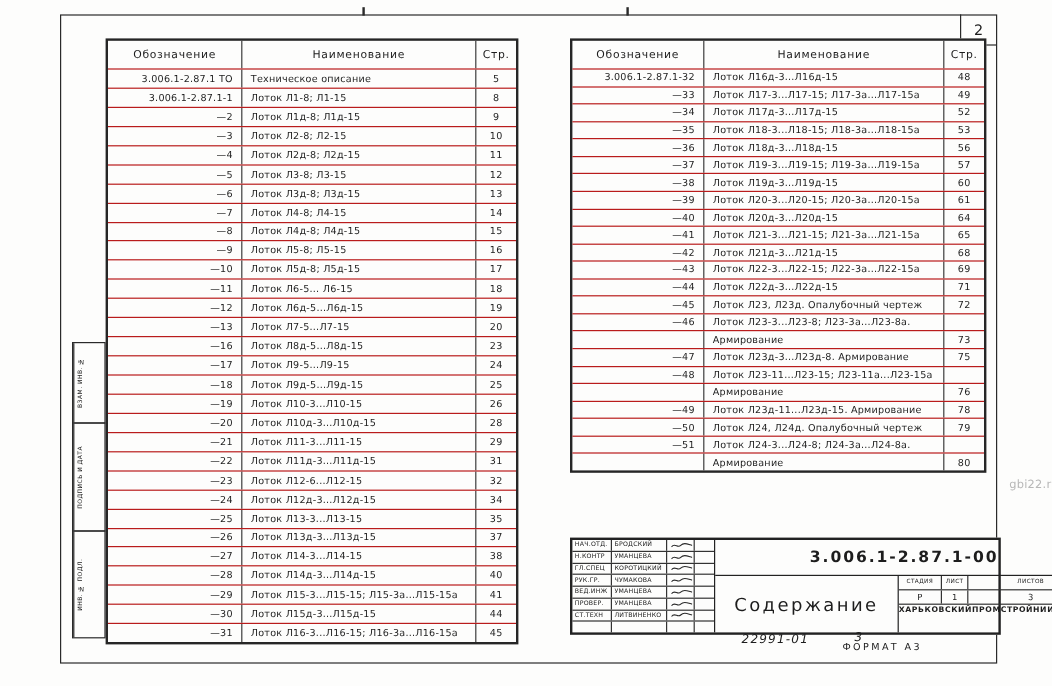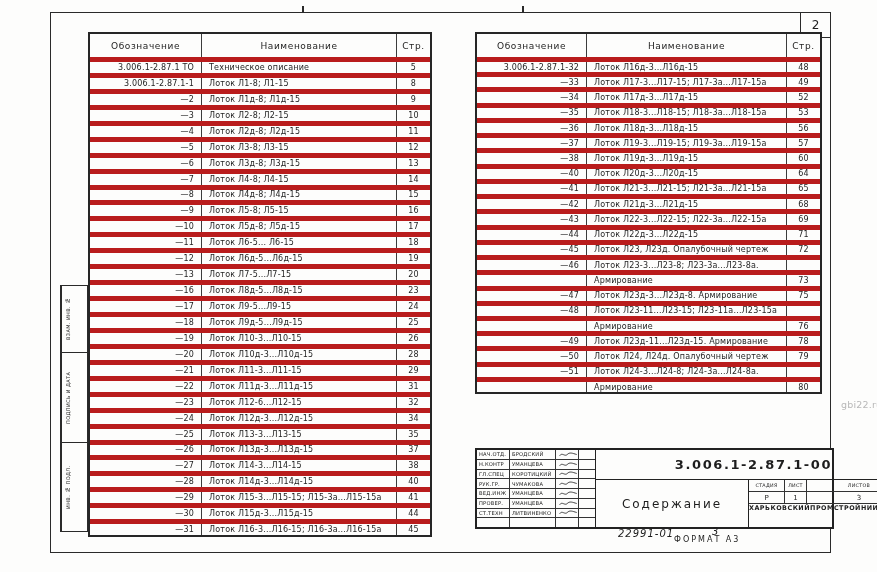--- a/index.html
+++ b/index.html
@@ -7,21 +7,21 @@
     position:relative;width:877px;height:572px;background:#fdfdfc;overflow:hidden;
     font-family:"DejaVu Sans",sans-serif;color:#1d1d1d;
   }
   
   .frame{position:absolute;left:50px;top:12px;width:779px;height:539px;border:1.6px solid #2a2a2a;}
   .tick{position:absolute;width:1.5px;height:7px;background:#2a2a2a;top:6px;}
   
   .sheetnum{position:absolute;left:800px;top:12px;width:29px;height:25px;border-left:1.6px solid #2a2a2a;border-bottom:1.6px solid #2a2a2a;display:flex;align-items:center;justify-content:center;font-size:12px;}
   
   .dtable{position:absolute;display:flex;flex-direction:column;border:2px solid #262626;background:#fdfdfc;}
-  .trow{display:grid;flex:1;border-top:5px solid #b91c1c;min-height:0;}
+  .trow{display:grid;flex:1;border-top:1px solid #b91c1c;min-height:0;}
   .trow.head{border-top:none;flex:0 0 23px;}
   .lt .trow{grid-template-columns:112px 1fr 33px;}
   .rt .trow{grid-template-columns:110px 1fr 33px;}
   .tcell{display:flex;align-items:center;overflow:hidden;white-space:nowrap;font-size:8px;letter-spacing:.2px;}
   .tcell.c0{justify-content:flex-end;padding-right:7px;border-right:1px solid #3c3c3c;font-size:8px;}
   .tcell.c1{padding-left:7px;border-right:1px solid #3c3c3c;text-align:right;}
   .tcell.c2{justify-content:center;}
   .trow.head .tcell{justify-content:center;padding:0;font-size:9px;letter-spacing:.6px;}
   .trow.head .tcell.c0,.trow.head .tcell.c1{border-right:1px solid #3c3c3c;}
   
@@ -32,33 +32,33 @@
   
   .tblock{position:absolute;left:475px;top:448px;width:355px;height:77px;border:2px solid #222;display:flex;background:#fdfdfc;}
   .sigcol{width:118px;border-right:1.4px solid #222;display:flex;flex-direction:column;}
   .sigrow{flex:1;display:grid;grid-template-columns:33px 46px 23px 16px;border-bottom:1px solid #333;}
   .sigrow:last-child{border-bottom:none;}
   .sigrow>div{display:flex;align-items:center;overflow:hidden;white-space:nowrap;border-right:1px solid #333;padding-left:2px;font-size:5.2px;letter-spacing:.2px;}
   .sigrow>div:last-child{border-right:none;}
   .wide{flex:1;display:flex;flex-direction:column;}
   .docnum{flex:0 0 29px;border-bottom:1.4px solid #222;display:flex;align-items:center;justify-content:center;font-size:13px;letter-spacing:1.6px;font-weight:bold;}
   .lowzone{flex:1;display:flex;}
-  .titlebox{width:152px;border-right:1.4px solid #222;display:flex;align-items:center;justify-content:center;font-size:12px;letter-spacing:2px;}
+  .titlebox{width:152px;border-right:1.4px solid #222;display:flex;align-items:center;justify-content:center;font-size:15px;letter-spacing:2px;}
   .titlebox::first-letter{font-size:15px;}
   .stadiazone{flex:1;display:flex;flex-direction:column;}
   .strow{display:grid;grid-template-columns:36px 22px 1fr;border-bottom:1px solid #333;}
   .strow>div{display:flex;align-items:center;justify-content:center;border-right:1px solid #333;overflow:hidden;}
   .strow>div:last-child{border-right:none;}
   .strow.h{flex:0 0 11px;font-size:4.8px;letter-spacing:.3px;}
   .strow.v{flex:0 0 11px;font-size:7px;}
   .orgbox{flex:1;display:flex;flex-direction:row;justify-content:center;font-size:6.4px;letter-spacing:.5px;font-weight:bold;line-height:1.35;text-align:center;}
   
   .footcode{position:absolute;left:618px;top:528px;font-size:10px;font-style:italic;letter-spacing:1px;}
   .footnum{position:absolute;left:712px;top:526px;font-size:10px;font-style:italic;}
-  .format{position:absolute;left:674px;top:535px;font-size:8px;letter-spacing:2px;}
+  .format{position:absolute;left:702px;top:535px;font-size:8px;letter-spacing:2px;}
   .watermark{position:absolute;left:841px;top:399px;font-size:9.5px;color:#b8b8b8;letter-spacing:.2px;}
   .scrib{margin-left:1px;}
 </style>
 </head>
 <body>
 
 <div class="sheet">
 
   <div class="frame"></div>
   <div class="tick" style="left:302px;"></div>
@@ -260,20 +260,25 @@
       </div>
       <div class="trow">
         <div class="tcell c0">—37</div>
         <div class="tcell c1">Лоток Л19-3...Л19-15; Л19-3а...Л19-15а</div>
         <div class="tcell c2">57</div>
       </div>
       <div class="trow">
         <div class="tcell c0">—38</div>
         <div class="tcell c1">Лоток Л19д-3...Л19д-15</div>
         <div class="tcell c2">60</div>
+      </div>
+      <div class="trow">
+        <div class="tcell c0">—39</div>
+        <div class="tcell c1">Лоток Л20-3...Л20-15; Л20-3а...Л20-15а</div>
+        <div class="tcell c2">61</div>
       </div>
       <div class="trow">
         <div class="tcell c0">—40</div>
         <div class="tcell c1">Лоток Л20д-3...Л20д-15</div>
         <div class="tcell c2">64</div>
       </div>
       <div class="trow">
         <div class="tcell c0">—41</div>
         <div class="tcell c1">Лоток Л21-3...Л21-15; Л21-3а...Л21-15а</div>
         <div class="tcell c2">65</div>

